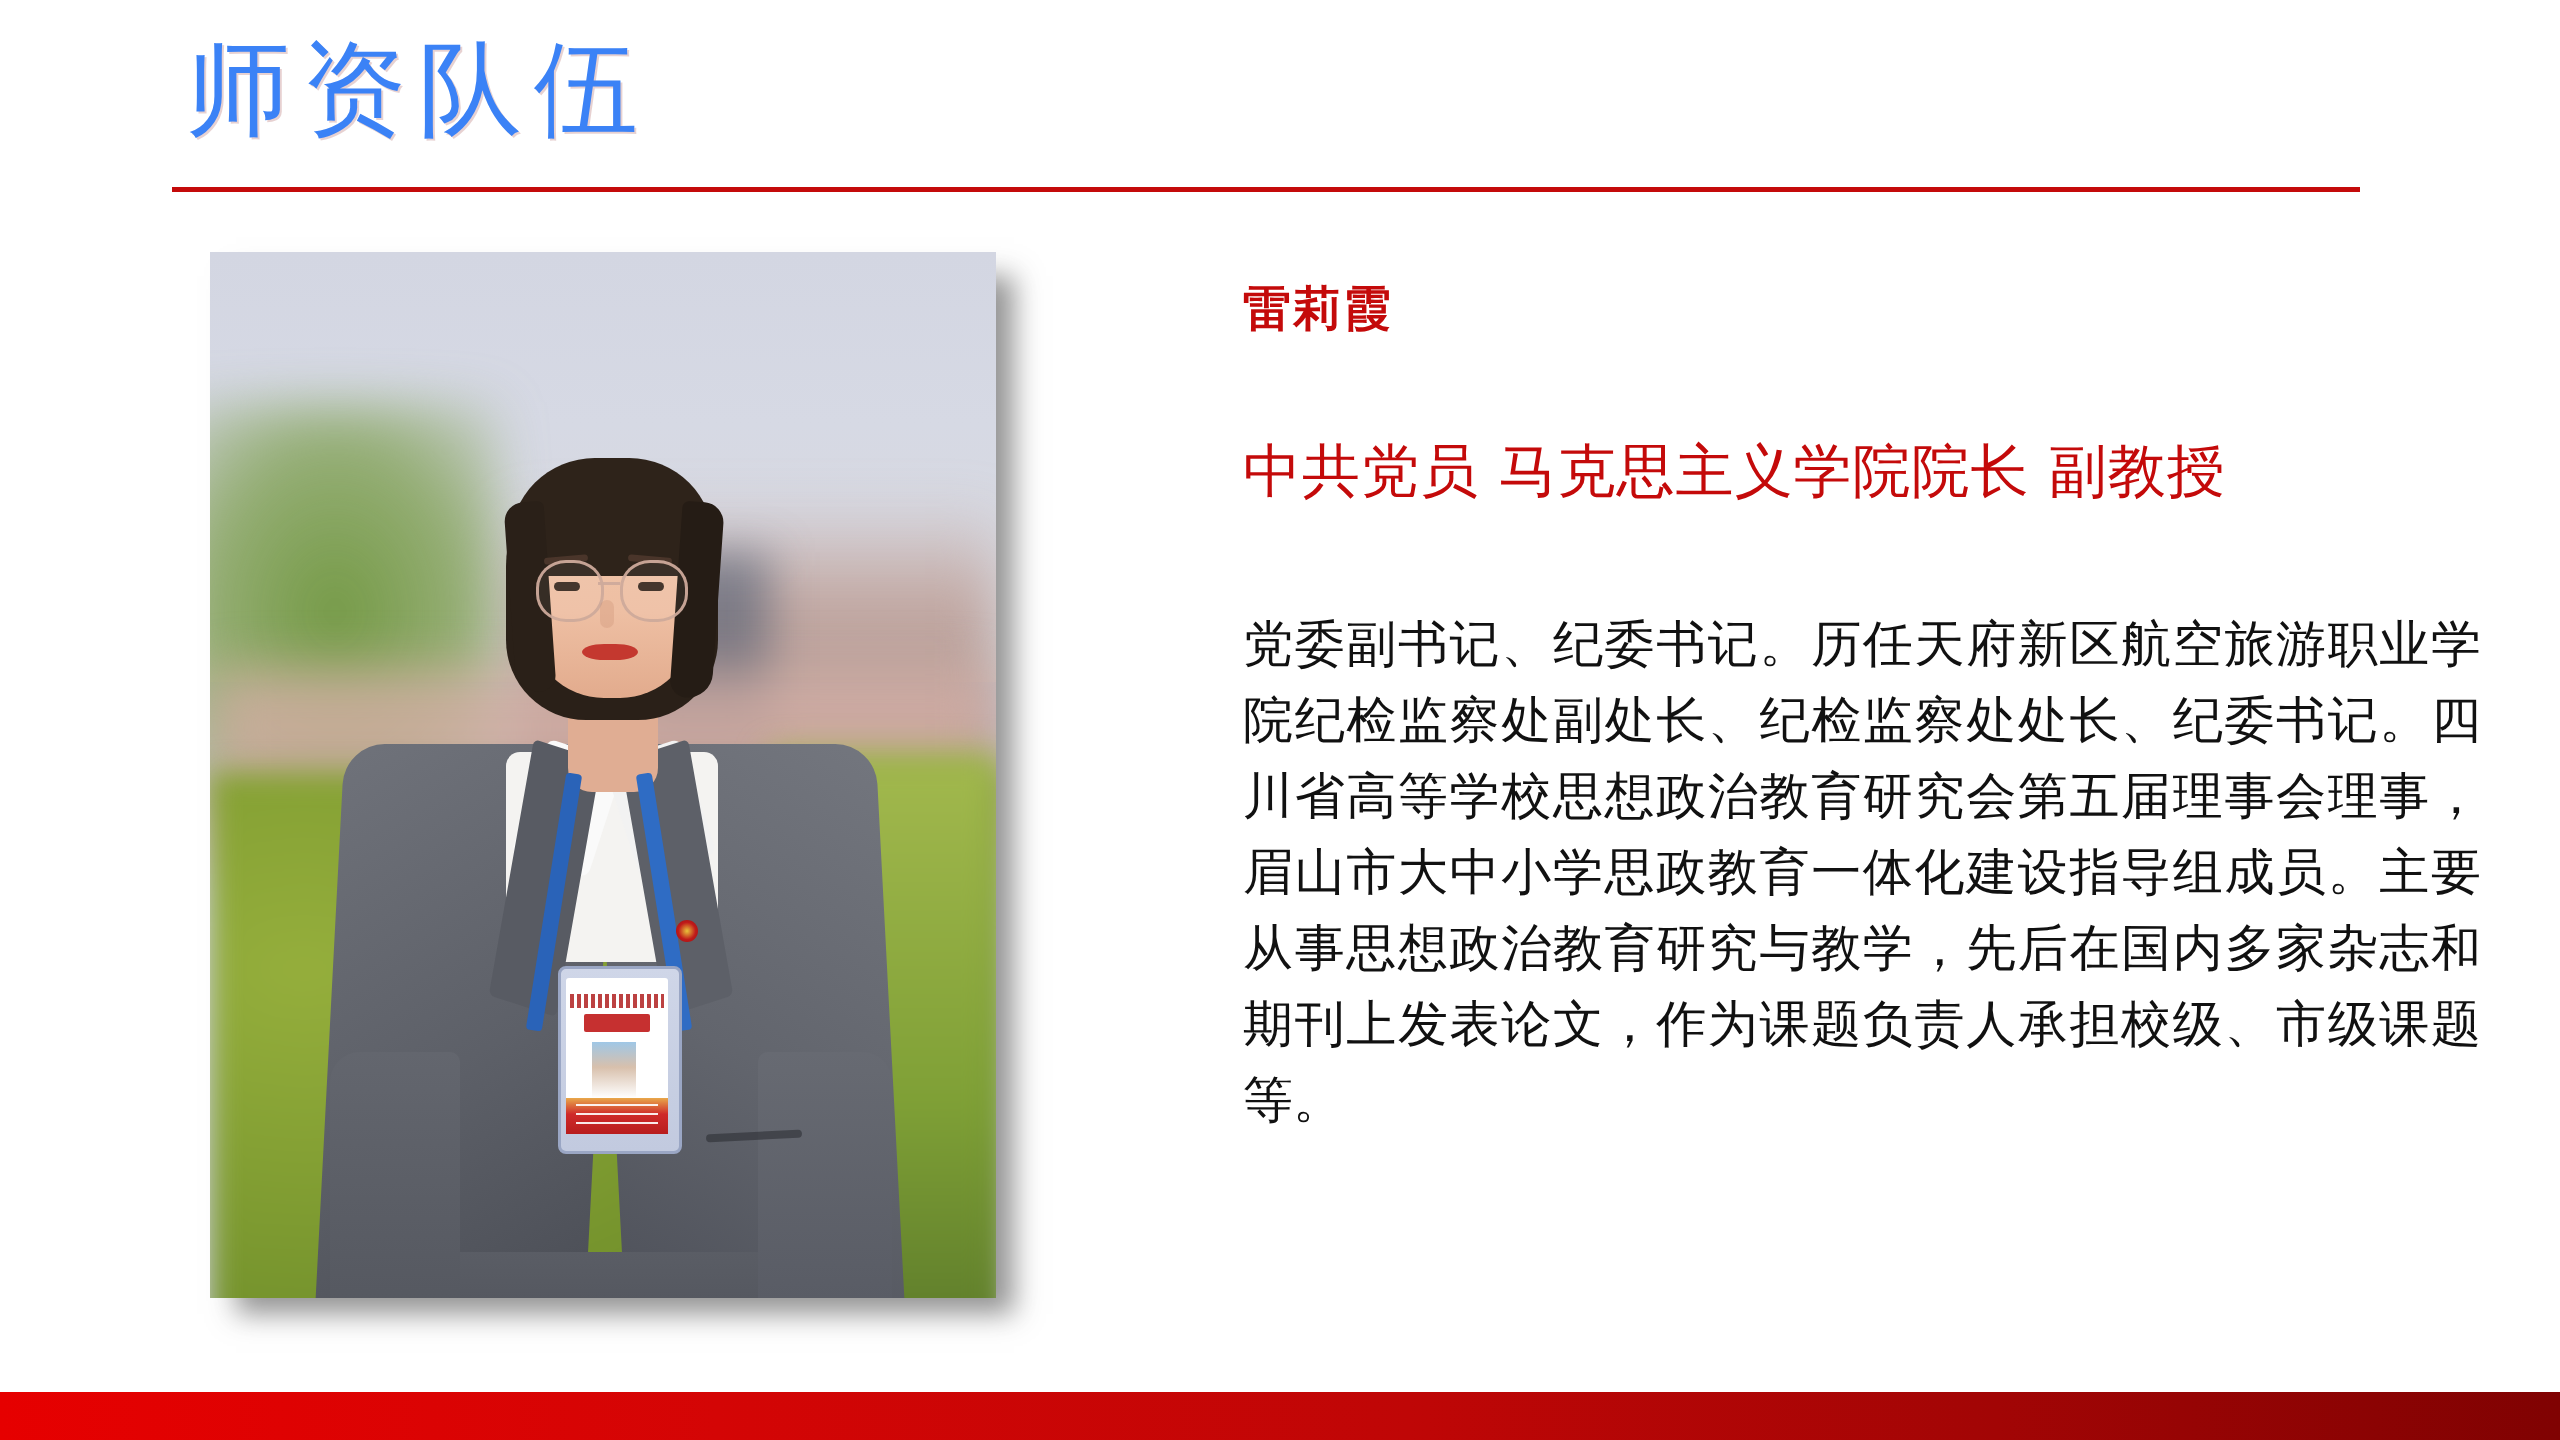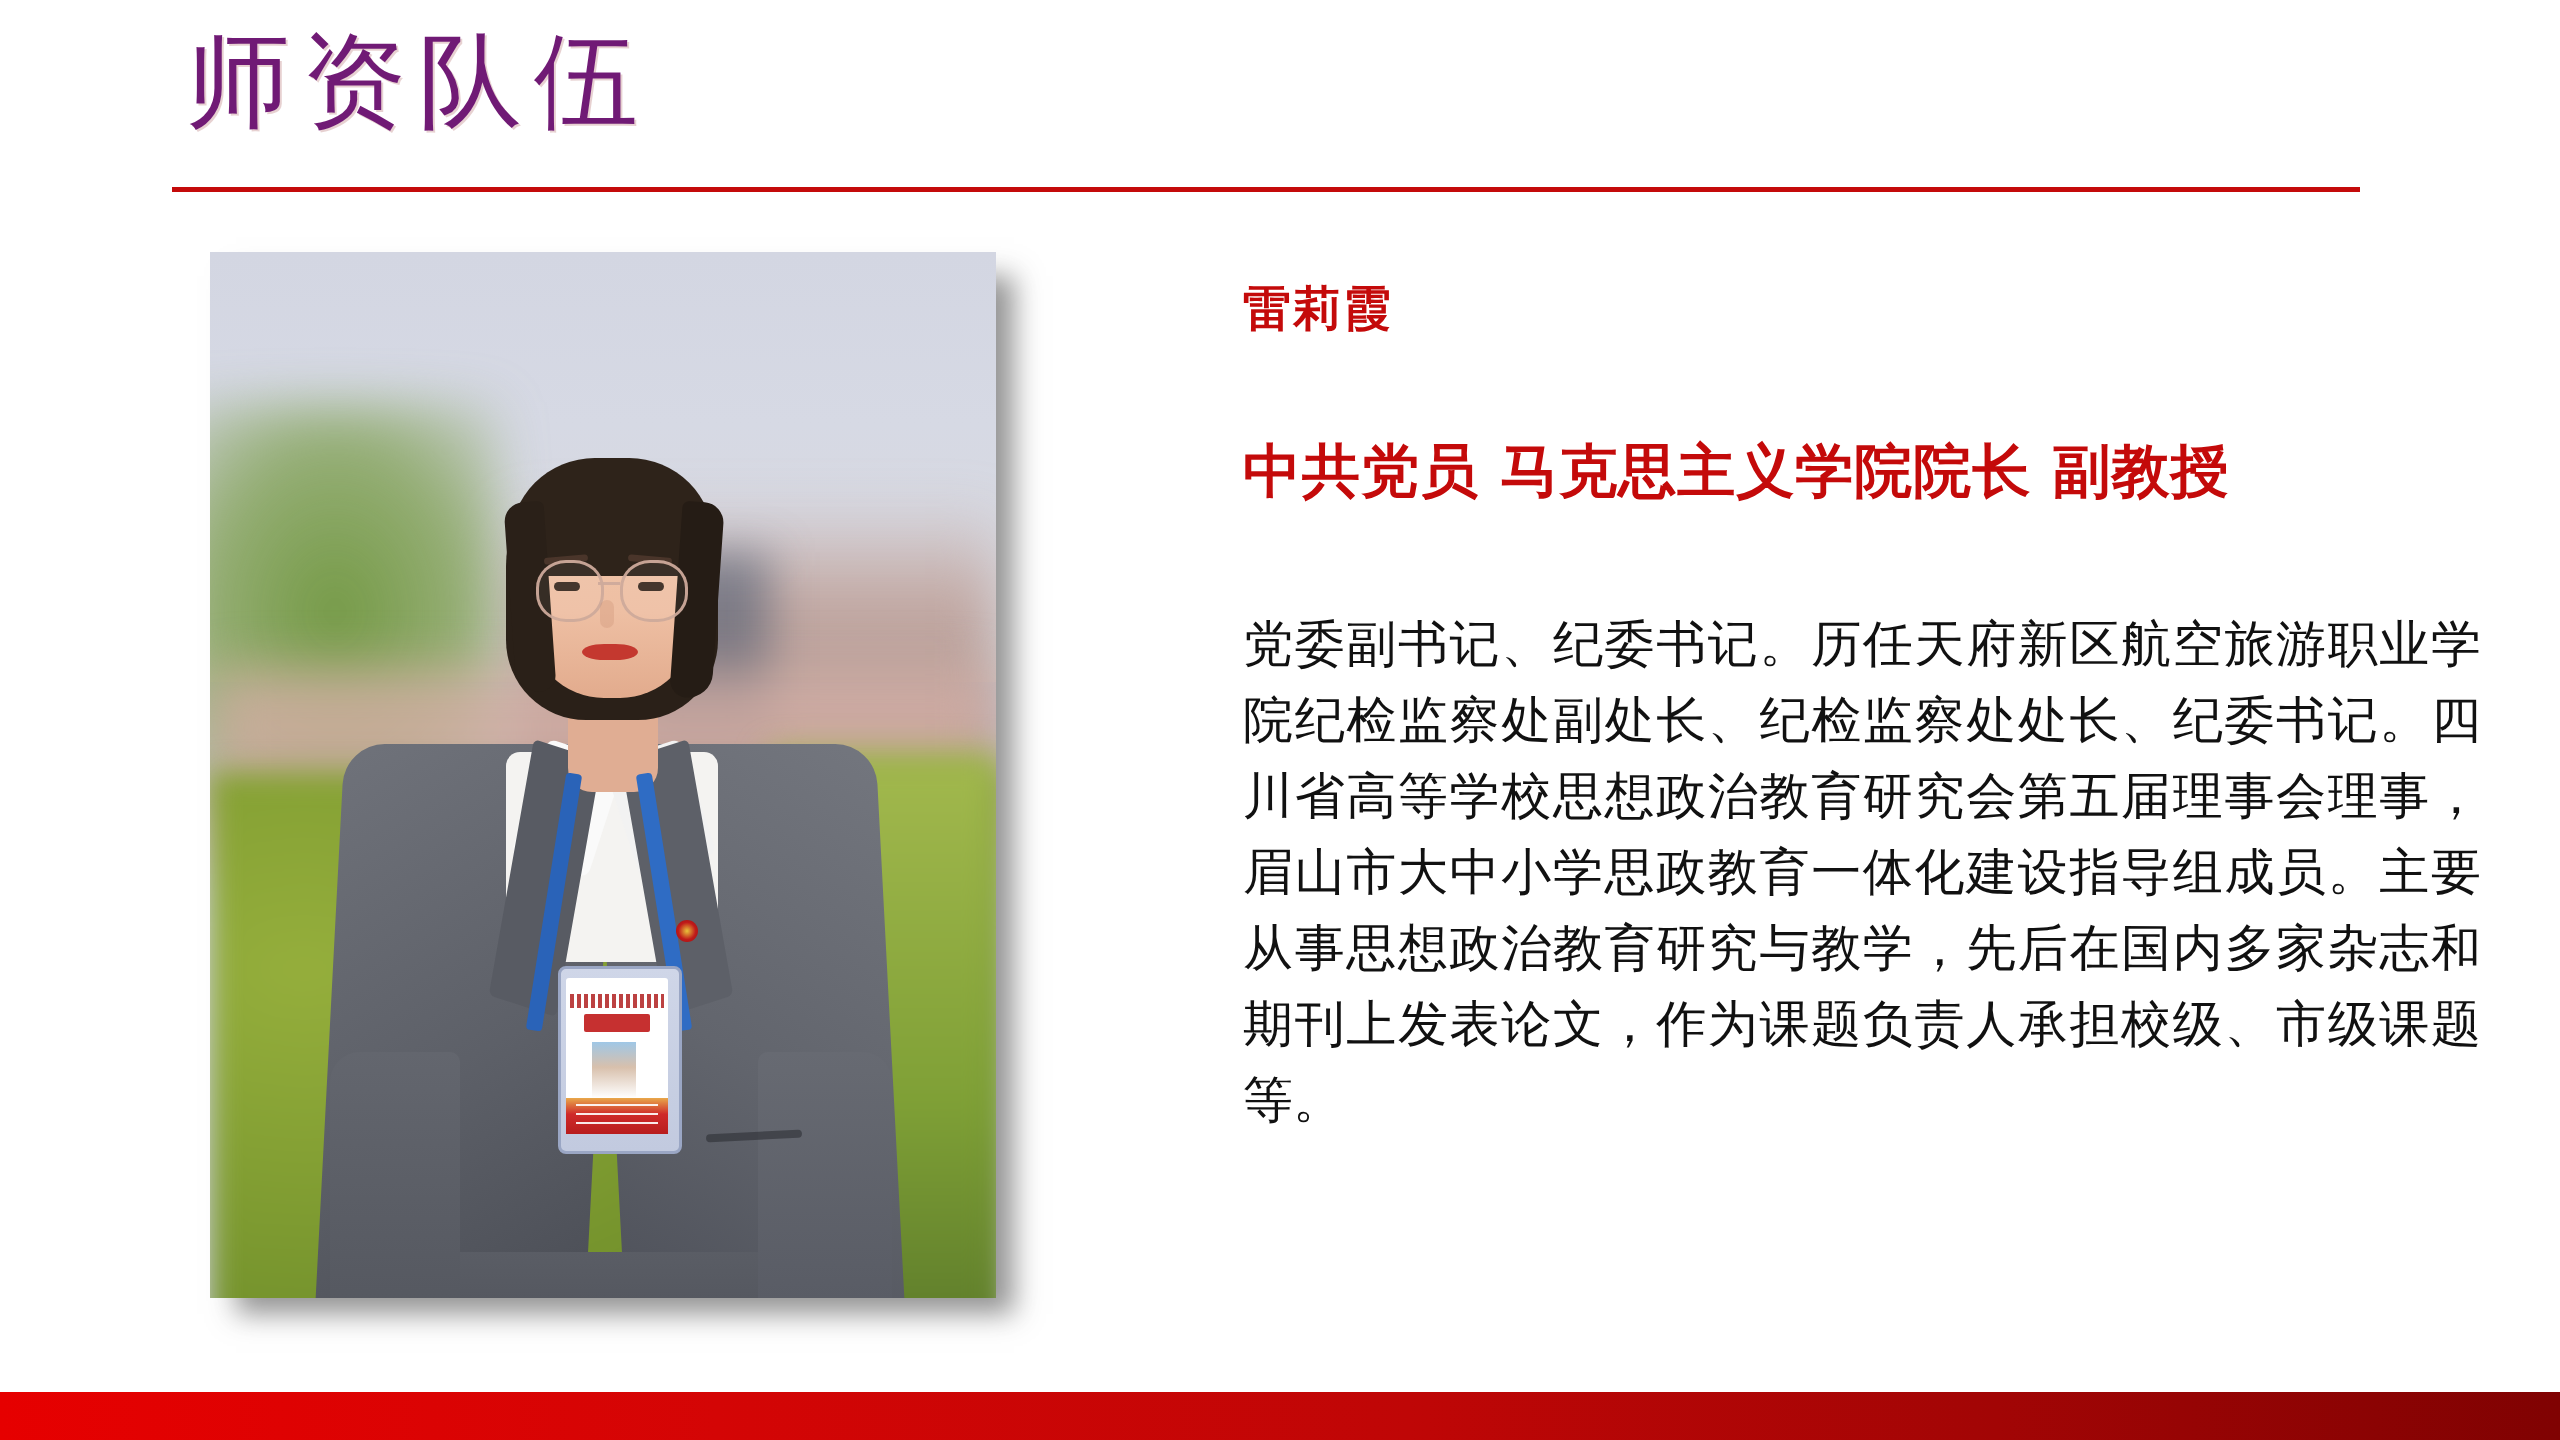--- a/index.html
+++ b/index.html
@@ -25,24 +25,24 @@
   }
 
   
   #slide-title {
     position: absolute;
     left: 186px;
     top: 28px;
     font-size: 104px;
     line-height: 1.18;
     font-weight: 400;
-    color: #701a75;
+    color: #3b82f6;
     letter-spacing: 12px;
     white-space: nowrap;
-    font-family: Liberation Mono, monospace;
+    font-family: Liberation Sans, sans-serif;
     text-shadow: 2px 2px 0 rgba(120,0,0,0.18);
   }
   #title-rule {
     position: absolute;
     left: 172px;
     top: 187px;
     width: 2188px;
     height: 5px;
     background: #c40a0a;
   }
@@ -263,21 +263,21 @@
     color: #c40a0a;
     letter-spacing: 2px;
     white-space: nowrap;
     font-family: "DejaVu Serif", "Liberation Serif", serif;
   }
   #person-role {
     position: absolute;
     left: 1243px;
     top: 433px;
     font-size: 58px;
-    font-weight: bold;
+    font-weight: normal;
     color: #c40a0a;
     letter-spacing: 1px;
     white-space: nowrap;
     font-family: "DejaVu Serif", "Liberation Serif", serif;
   }
   #person-bio {
     position: absolute;
     left: 1243px;
     top: 606px;
     width: 1238px;

